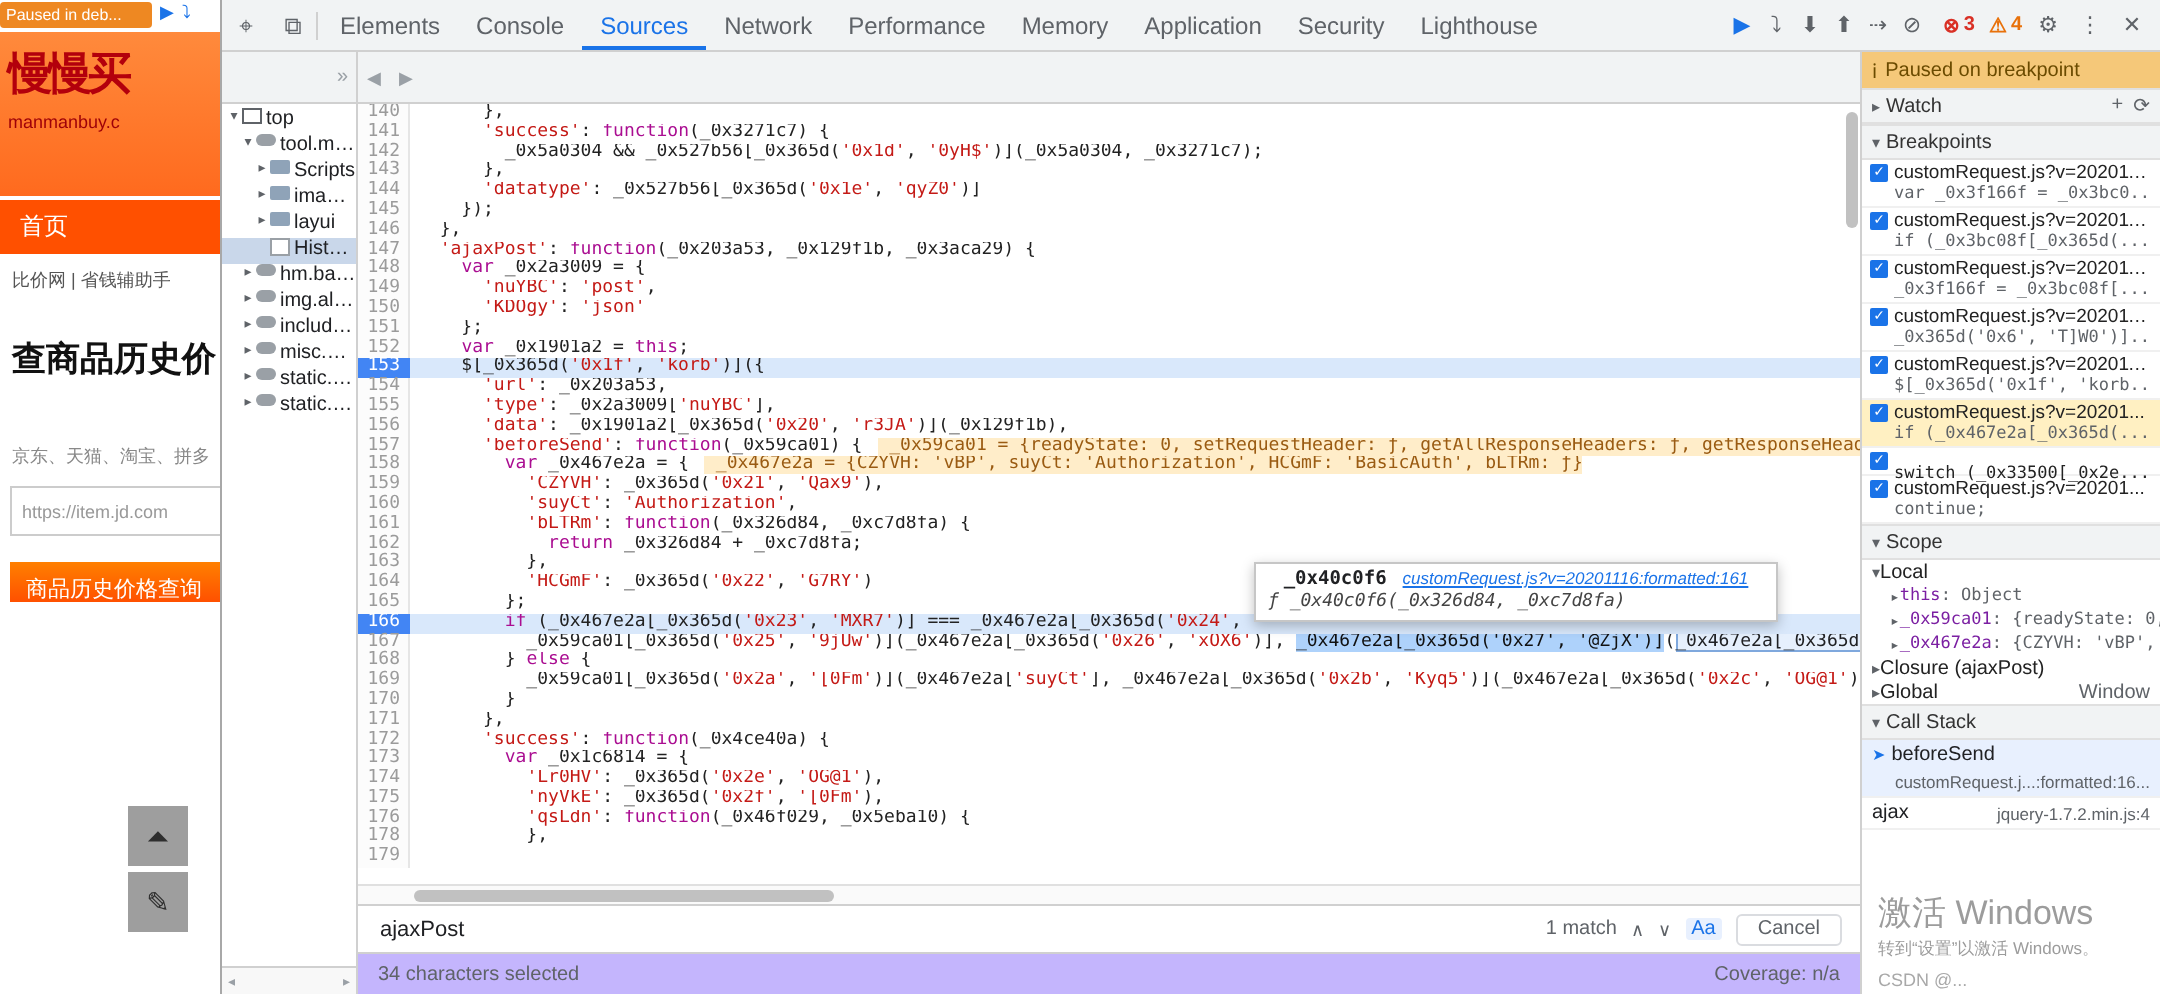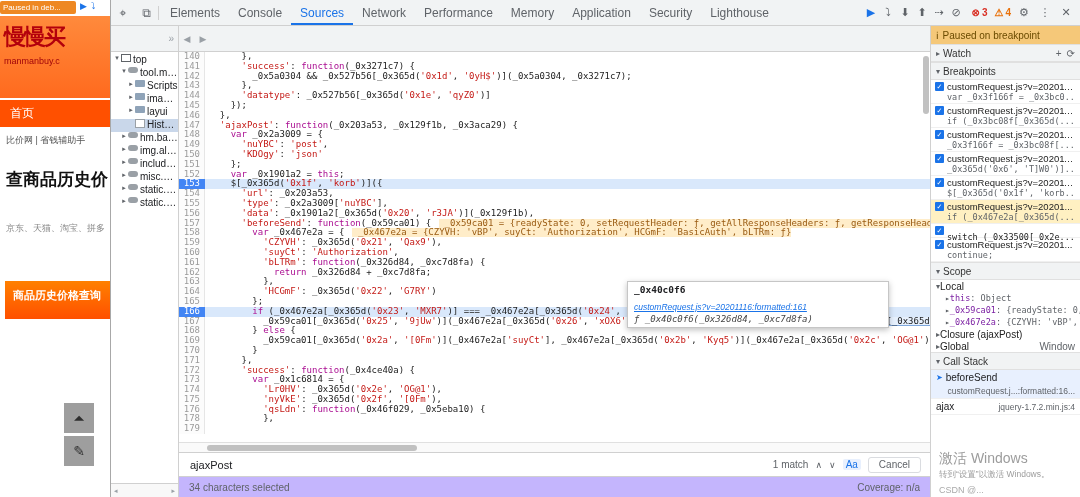--- a/index.html
+++ b/index.html
@@ -14,22 +14,22 @@
   .logo{position:absolute;top:16px;left:0;width:110px;height:82px;background:linear-gradient(#ff8a3c,#ff6a1e);padding:6px 4px;}
   .logo-text{font-size:22px;font-weight:bold;color:#b3000c;white-space:nowrap;letter-spacing:-2px;}
   .logo-domain{font-size:9px;color:#9e0008;margin-top:4px;white-space:nowrap;}
   .nav-home{position:absolute;top:100px;left:0;width:110px;height:27px;background:#ff5000;color:#fff;
     font-size:12px;line-height:27px;padding-left:10px;}
   .breadcrumb{position:absolute;top:134px;left:6px;font-size:9px;color:#555;white-space:nowrap;}
   .page-heading{position:absolute;top:168px;left:6px;font-size:17px;font-weight:bold;color:#111;white-space:nowrap;}
   .page-sub{position:absolute;top:222px;left:6px;font-size:9px;color:#888;white-space:nowrap;}
   .url-input{position:absolute;top:243px;left:5px;width:112px;height:25px;border:1px solid #ccc;
     font-size:9px;color:#999;padding-left:5px;font-family:"Liberation Sans",sans-serif;}
-  .search-btn{position:absolute;top:281px;left:5px;width:112px;height:38px;background:linear-gradient(#ff8000,#ff5000);
-    color:#fff;font-size:11px;line-height:29px;padding-left:8px;white-space:nowrap;overflow:hidden;font-weight:bold;}
+  .search-btn{position:absolute;top:281px;left:5px;width:112px;height:20px;background:linear-gradient(#ff8000,#ff5000);
+    color:#fff;font-size:11px;line-height:29px;padding-left:8px;white-space:nowrap;overflow:hidden;}
   .fb{position:absolute;left:64px;width:30px;height:30px;background:#9e9e9e;color:#2e2e2e;
     text-align:center;line-height:30px;font-size:14px;}
   .fb1{top:403px;} .fb2{top:436px;}
 
   
   .dt{position:absolute;left:110px;top:0;width:970px;height:497px;display:flex;flex-direction:column;
     border-left:1px solid #a8a8a8;background:#fff;}
   .dt-toolbar{flex:0 0 26px;height:26px;background:#f1f3f4;border-bottom:1px solid #d0d0d0;
     display:flex;align-items:center;}
   .tb-icon{width:24px;text-align:center;color:#5f6368;font-size:12px;flex:0 0 24px;}
@@ -78,21 +78,21 @@
   .code-text .p{color:#222;}
   .code-text .k{color:#aa0d91;}
   .code-text .s{color:#c41a16;}
   .code-text .h{color:#9a5b12;background:#ffedc9;margin-left:8px;}
   .code-text .sel{background:#aed2fb;color:#111;}
   .code-text .occ{background:#e6f0fd;box-shadow:inset 0 0 0 1px #7fa8dd;}
   .vscroll{position:absolute;right:0;top:0;width:8px;height:100%;}
   .vthumb{position:absolute;top:4px;right:1px;width:6px;height:58px;background:#c1c1c1;border-radius:3px;}
   .tooltip{position:absolute;left:448px;top:229px;width:262px;background:#fff;border:1px solid #c6c6c6;
     box-shadow:0 2px 6px rgba(0,0,0,.25);padding:3px 6px;z-index:5;font-family:"Liberation Sans",sans-serif;}
-  .tt-row1{display:flex;justify-content:flex-end;align-items:baseline;gap:8px;flex-direction:column;}
+  .tt-row1{display:flex;justify-content:center;align-items:baseline;gap:8px;}
   .tt-name{font-family:"DejaVu Sans Mono",monospace;font-size:9.5px;font-weight:bold;color:#202124;}
   .tt-link{font-size:8.5px;color:#1a73e8;text-decoration:underline;white-space:nowrap;font-style:italic;}
   .tt-sig{font-size:9px;color:#444;font-style:italic;margin-top:2px;font-family:"DejaVu Sans Mono",monospace;}
   .hscroll{flex:0 0 10px;border-top:1px solid #e0e0e0;background:#fafafa;position:relative;}
   .hthumb{position:absolute;left:28px;top:2px;width:210px;height:6px;background:#c1c1c1;border-radius:3px;}
   .findbar{flex:0 0 24px;border-top:1px solid #d0d0d0;background:#fff;display:flex;align-items:center;
     padding:0 9px;gap:7px;font-size:11px;}
   .find-input{border:none;outline:none;flex:1;font-size:11px;color:#202124;background:transparent;
     font-family:"Liberation Sans",sans-serif;}
   .find-matches{color:#5f6368;font-size:10px;white-space:nowrap;}
@@ -126,41 +126,42 @@
   .scope-right{margin-left:auto;padding-right:5px;color:#5f6368;}
   .scope-item{padding-left:14px;font-family:"DejaVu Sans Mono",monospace;font-size:8.5px;}
   .scope-name{color:#7b1fa2;}
   .scope-val{color:#5f6368;}
   .frame{display:flex;flex-wrap:wrap;align-items:center;padding:2px 5px;border-bottom:1px solid #f0f0f0;gap:3px;}
   .frame.active{background:#e8f0fe;}
   .frame-marker{color:#1a73e8;font-size:8px;}
   .frame-name{color:#202124;font-size:10px;}
   .frame-loc{margin-left:auto;color:#5f6368;font-size:8.5px;white-space:nowrap;}
   .wm{position:absolute;left:8px;bottom:2px;color:#8b8b8b;opacity:.85;pointer-events:none;}
-  .wm1{font-size:14px;}
+  .wm1{font-size:17px;}
   .wm2{font-size:8.5px;margin-top:1px;}
   .wm3{font-size:9px;margin-top:4px;color:#9a9a9a;}
 </style>
 </head>
 <body>
 
 <div class="page-strip">
   <div class="paused-badge">Paused in deb...</div>
   <div class="overlay-icons">
     <span>▶</span>
     <span>⤵</span>
   </div>
   <div class="logo">
     <div class="logo-text">慢慢买</div>
     <div class="logo-domain">manmanbuy.c</div>
   </div>
   <div class="nav-home">首页</div>
   <div class="breadcrumb">比价网 | 省钱辅助手</div>
   <div class="page-heading">查商品历史价</div>
   <div class="page-sub">京东、天猫、淘宝、拼多</div>
+  <input class="url-input" value="https://item.jd.com" style="">
   <div class="search-btn">商品历史价格查询</div>
   <div class="fb fb1">⏶</div>
   <div class="fb fb2">✎</div>
 </div>
 
 <div class="dt">
   <div class="dt-toolbar">
     <span class="tb-icon">⌖</span>
     <span class="tb-icon tb-sep">⧉</span>
     <div class="tb-tabs">

